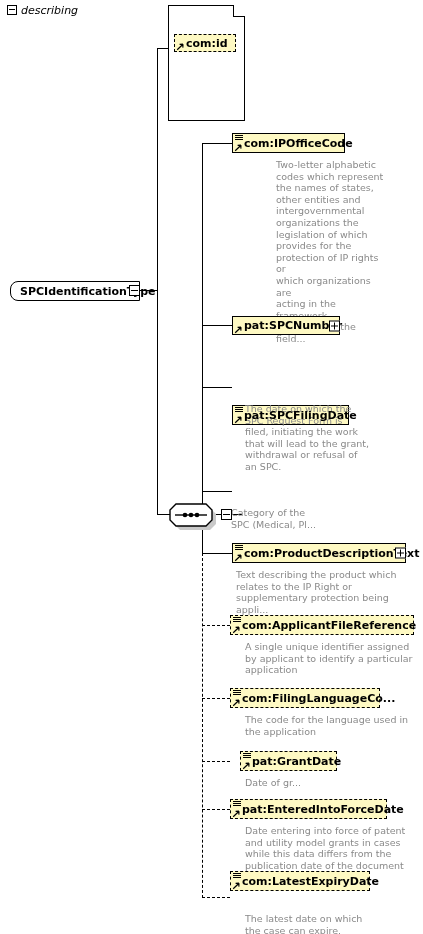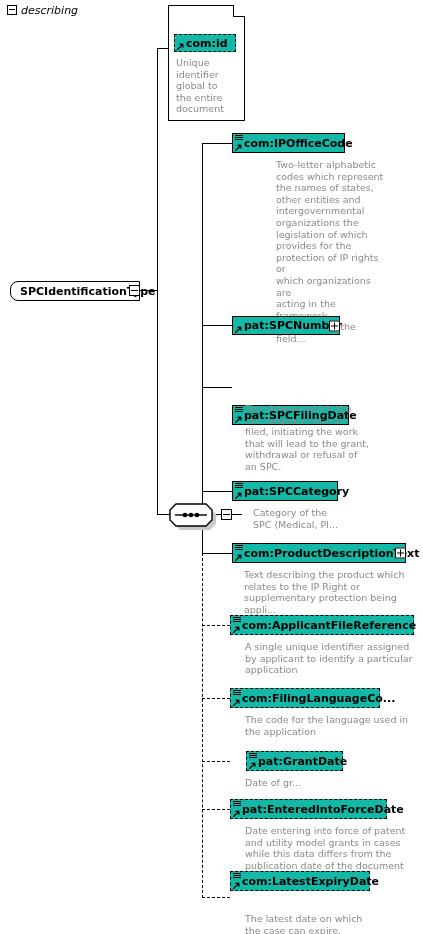--- a/index.html
+++ b/index.html
@@ -13,21 +13,21 @@
   
   .ln{position:absolute;background:#000;}
   .vline{width:1px;}
   .hline{height:1px;}
   .vdash{position:absolute;width:0;border-left:1px dashed #000;}
   .hdash{position:absolute;height:0;border-top:1px dashed #000;}
 
   
   .node{
     position:absolute;box-sizing:border-box;
-    background:#14b8a6;border:1px solid #000;
+    background:#fef9c3;border:1px solid #000;
     font-size:11px;font-weight:bold;color:#000;
     line-height:1;white-space:nowrap;
     display:flex;align-items:center;
   }
   .node.dashed{border:1px dashed #000;}
   .node::after{
     content:"";position:absolute;left:3px;top:3px;right:-3px;bottom:-3px;
     background:#c9c9c9;z-index:-1;
   }
   .node>*{position:relative;z-index:1;}
@@ -132,25 +132,20 @@
   </div>
 
   <div class="node dashed" style="left:174px;top:34px;width:62px;height:18px;">
     <span class="ico-arrow">
       <svg width="9" height="9" viewBox="0 0 9 9">
           <path d="M1.2 7.8 L7 2.2 M7 2.2 L3.6 2.4 M7 2.2 L6.8 5.6" stroke="#000" stroke-width="1.2" fill="none"></path>
         </svg>
     </span>
     <span class="nlabel">com:id</span>
   </div>
-  <div class="desc" style="left:176px;top:57px;width:62px;">Unique
-identifier
-global to
-the entire
-document</div>
 
   <div class="typebox" style="left:10px;top:281px;width:130px;height:20px;">
     <span class="tlabel">SPCIdentificationType</span>
   </div>
   <div class="wirebox" style="left:129px;top:285px;">
       <i class="h"></i>
     </div>
 
   <div class="ln hline" style="left:140px;top:290px;width:17px;"></div>
 
@@ -238,55 +233,42 @@
     <span class="nlabel">pat:SPCFilingDate</span>
   </div>
   <div class="desc" style="left:245px;top:403px;width:155px;">The date on which the
 SPC Request Form is
 filed, initiating the work
 that will lead to the grant,
 withdrawal or refusal of
 an SPC.</div>
 
   <div class="ln hline" style="left:202px;top:491px;width:30px;"></div>
-  <div class="node" style="left:232px;top:481px;width:106px;height:20px;">
-    <span class="ico-ham">
-        <i></i>
-        <i></i>
-        <i></i>
-      </span>
-    <span class="ico-arrow">
-      <svg width="9" height="9" viewBox="0 0 9 9">
-          <path d="M1.2 7.8 L7 2.2 M7 2.2 L3.6 2.4 M7 2.2 L6.8 5.6" stroke="#000" stroke-width="1.2" fill="none"></path>
-        </svg>
-    </span>
-    <span class="nlabel">pat:SPCCategory</span>
-  </div>
-  <div class="desc" style="left:253px;top:507px;width:160px;">Category of the
+  <div class="desc" style="left:231px;top:507px;width:160px;">Category of the
 SPC (Medical, Pl...</div>
 
   <div class="ln hline" style="left:202px;top:553px;width:30px;"></div>
   <div class="node" style="left:232px;top:543px;width:174px;height:20px;">
     <span class="ico-ham">
         <i></i>
         <i></i>
         <i></i>
       </span>
     <span class="ico-arrow">
       <svg width="9" height="9" viewBox="0 0 9 9">
           <path d="M1.2 7.8 L7 2.2 M7 2.2 L3.6 2.4 M7 2.2 L6.8 5.6" stroke="#000" stroke-width="1.2" fill="none"></path>
         </svg>
     </span>
     <span class="nlabel">com:ProductDescriptionText</span>
     <span class="pmbox">
         <i class="h"></i>
         <i class="v"></i>
       </span>
   </div>
-  <div class="desc" style="left:244px;top:569px;width:178px;">Text describing the product which
+  <div class="desc" style="left:236px;top:569px;width:178px;">Text describing the product which
 relates to the IP Right or
 supplementary protection being appli...</div>
 
   <div class="hdash" style="left:202px;top:625px;width:28px;"></div>
   <div class="node dashed" style="left:230px;top:615px;width:184px;height:20px;">
     <span class="ico-ham">
         <i></i>
         <i></i>
         <i></i>
       </span>
@@ -312,21 +294,21 @@
       <svg width="9" height="9" viewBox="0 0 9 9">
           <path d="M1.2 7.8 L7 2.2 M7 2.2 L3.6 2.4 M7 2.2 L6.8 5.6" stroke="#000" stroke-width="1.2" fill="none"></path>
         </svg>
     </span>
     <span class="nlabel">com:FilingLanguageCo...</span>
   </div>
   <div class="desc" style="left:245px;top:714px;width:180px;">The code for the language used in
 the application</div>
 
   <div class="hdash" style="left:202px;top:761px;width:28px;"></div>
-  <div class="node dashed" style="left:246px;top:751px;width:97px;height:20px;">
+  <div class="node dashed" style="left:240px;top:751px;width:97px;height:20px;">
     <span class="ico-ham">
         <i></i>
         <i></i>
         <i></i>
       </span>
     <span class="ico-arrow">
       <svg width="9" height="9" viewBox="0 0 9 9">
           <path d="M1.2 7.8 L7 2.2 M7 2.2 L3.6 2.4 M7 2.2 L6.8 5.6" stroke="#000" stroke-width="1.2" fill="none"></path>
         </svg>
     </span>

